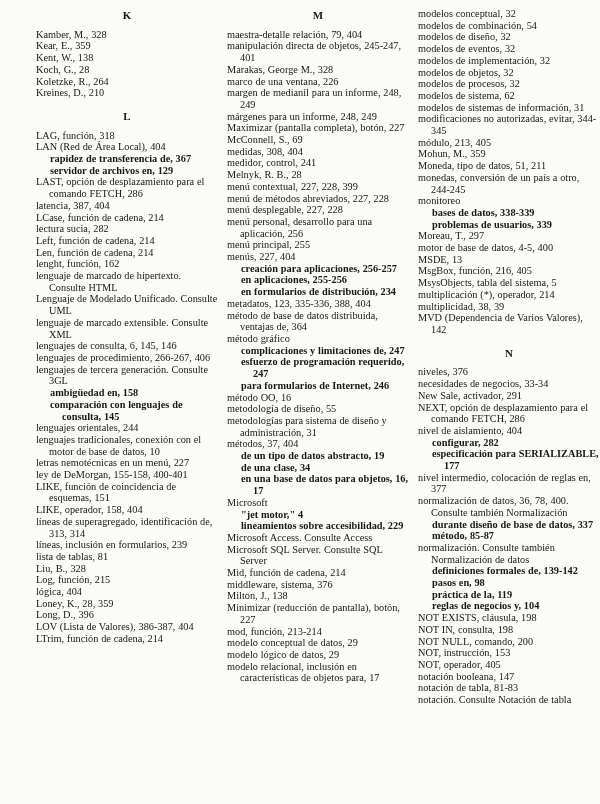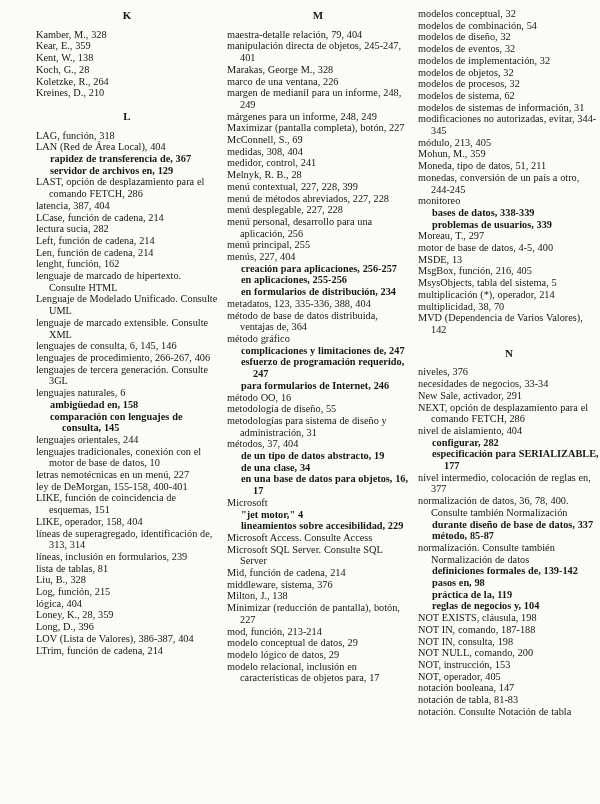--- a/index.html
+++ b/index.html
@@ -69,21 +69,20 @@
       <div class="entry i0">lectura sucia, 282</div>
       <div class="entry i0">Left, función de cadena, 214</div>
       <div class="entry i0">Len, función de cadena, 214</div>
       <div class="entry i0">lenght, función, 162</div>
       <div class="entry i0">lenguaje de marcado de hipertexto. Consulte HTML</div>
       <div class="entry i0">Lenguaje de Modelado Unificado. Consulte UML</div>
       <div class="entry i0">lenguaje de marcado extensible. Consulte XML</div>
       <div class="entry i0">lenguajes de consulta, 6, 145, 146</div>
       <div class="entry i0">lenguajes de procedimiento, 266-267, 406</div>
       <div class="entry i0">lenguajes de tercera generación. Consulte 3GL</div>
-      <div class="entry i0">lenguajes naturales, 6</div>
       <div class="entry i1">ambigüedad en, 158</div>
       <div class="entry i1">comparación con lenguajes de consulta, 145</div>
       <div class="entry i0">lenguajes orientales, 244</div>
       <div class="entry i0">lenguajes tradicionales, conexión con el motor de base de datos, 10</div>
       <div class="entry i0">letras nemotécnicas en un menú, 227</div>
       <div class="entry i0">ley de DeMorgan, 155-158, 400-401</div>
       <div class="entry i0">LIKE, función de coincidencia de esquemas, 151</div>
       <div class="entry i0">LIKE, operador, 158, 404</div>
       <div class="entry i0">líneas de superagregado, identificación de, 313, 314</div>
       <div class="entry i0">líneas, inclusión en formularios, 239</div>
@@ -162,41 +161,40 @@
       <div class="entry i0">monedas, conversión de un país a otro, 244-245</div>
       <div class="entry i0">monitoreo</div>
       <div class="entry i1">bases de datos, 338-339</div>
       <div class="entry i1">problemas de usuarios, 339</div>
       <div class="entry i0">Moreau, T., 297</div>
       <div class="entry i0">motor de base de datos, 4-5, 400</div>
       <div class="entry i0">MSDE, 13</div>
       <div class="entry i0">MsgBox, función, 216, 405</div>
       <div class="entry i0">MsysObjects, tabla del sistema, 5</div>
       <div class="entry i0">multiplicación (*), operador, 214</div>
-      <div class="entry i0">multiplicidad, 38, 70</div>
+      <div class="entry i0">multiplicidad, 38, 39</div>
       <div class="entry i0">MVD (Dependencia de Varios Valores), 142</div>
       <div class="section-header">N</div>
       <div class="entry i0">niveles, 376</div>
       <div class="entry i0">necesidades de negocios, 33-34</div>
       <div class="entry i0">New Sale, activador, 291</div>
       <div class="entry i0">NEXT, opción de desplazamiento para el comando FETCH, 286</div>
       <div class="entry i0">nivel de aislamiento, 404</div>
       <div class="entry i1">configurar, 282</div>
       <div class="entry i1">especificación para SERIALIZABLE, 177</div>
       <div class="entry i0">nivel intermedio, colocación de reglas en, 377</div>
       <div class="entry i0">normalización de datos, 36, 78, 400. Consulte también Normalización</div>
       <div class="entry i1">durante diseño de base de datos, 337</div>
       <div class="entry i1">método, 85-87</div>
       <div class="entry i0">normalización. Consulte también Normalización de datos</div>
       <div class="entry i1">definiciones formales de, 139-142</div>
       <div class="entry i1">pasos en, 98</div>
       <div class="entry i1">práctica de la, 119</div>
       <div class="entry i1">reglas de negocios y, 104</div>
       <div class="entry i0">NOT EXISTS, cláusula, 198</div>
-      <div class="entry i0">NOT IN, comando, 187-188</div>
       <div class="entry i0">NOT IN, consulta, 198</div>
       <div class="entry i0">NOT NULL, comando, 200</div>
       <div class="entry i0">NOT, instrucción, 153</div>
       <div class="entry i0">NOT, operador, 405</div>
       <div class="entry i0">notación booleana, 147</div>
       <div class="entry i0">notación de tabla, 81-83</div>
       <div class="entry i0">notación. Consulte Notación de tabla</div>
     </div>
 </div>
 

